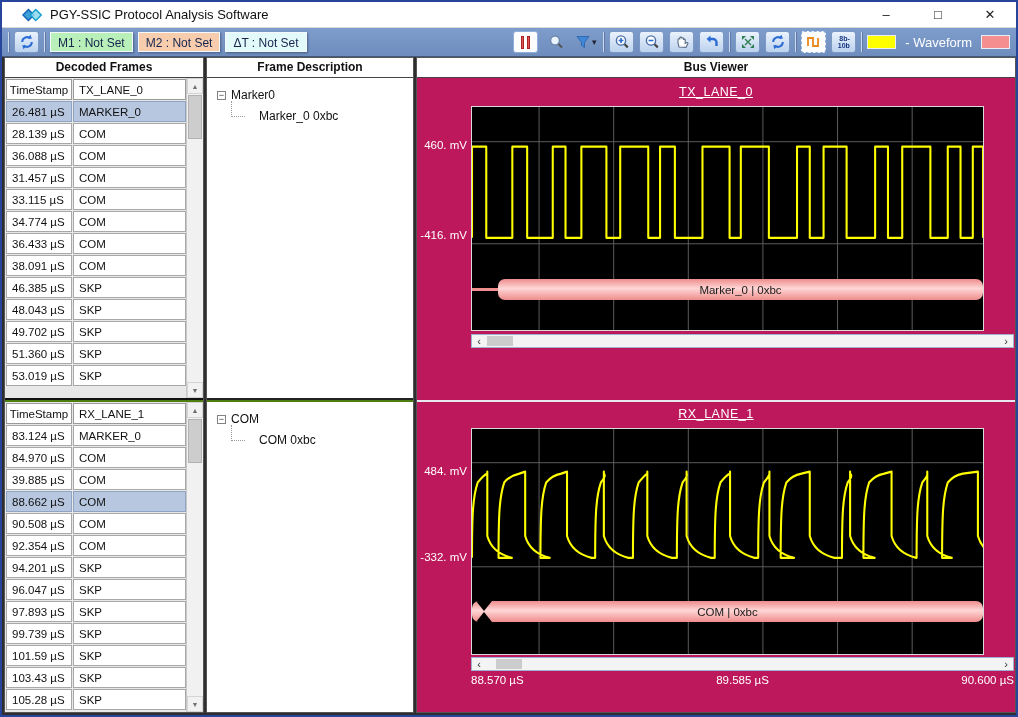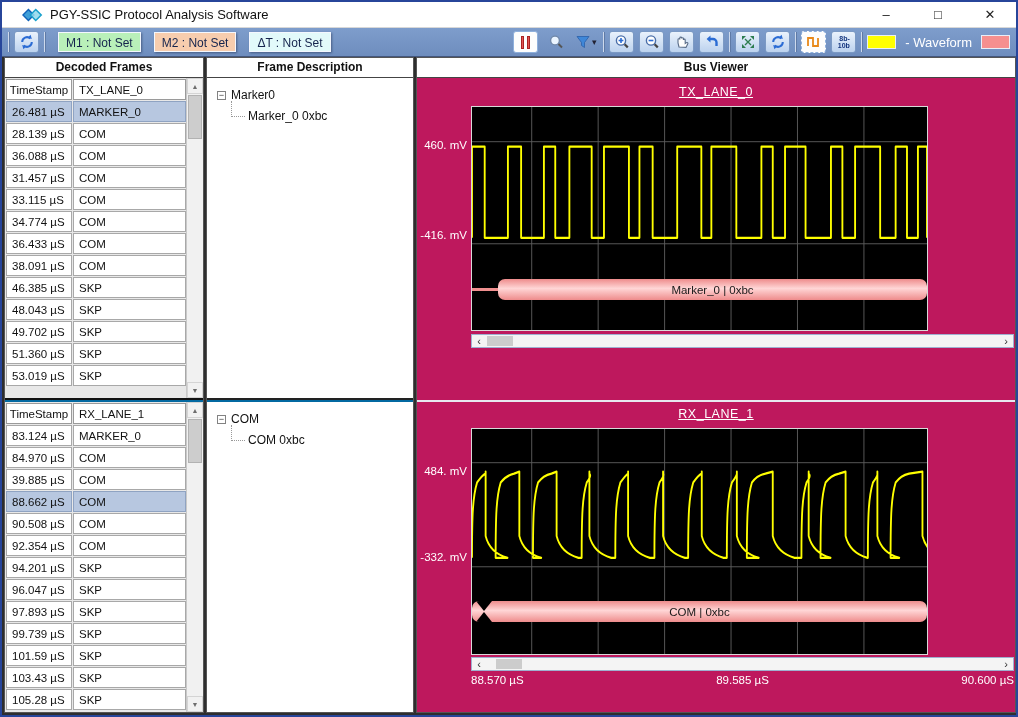--- a/index.html
+++ b/index.html
@@ -32,30 +32,30 @@
     width:25px; height:22px; display:flex; align-items:center; justify-content:center;
     border-radius:3px; flex:0 0 auto;
   }
   .tb-btn.raised { background:linear-gradient(#eaf2fc,#bcd2ee); border:1px solid #7b99c4; }
   .tb-btn.flat { background:transparent; border:1px solid transparent; }
   .tb-btn.white { background:#fdfdfd; border:1px solid #8fb0dc; }
   .tb-btn svg { width:16px; height:16px; }
   .chip {
     height:20px; padding:1px 7px 0 7px; font-size:12px; color:#15244d;
     border:1px solid #f4f8ff; box-shadow:1px 1px 2px rgba(20,30,60,.45);
-    display:flex; align-items:center; flex:0 0 auto;margin-left:8px;
+    display:flex; align-items:center; flex:0 0 auto;
   }
   .pause-bars { display:flex; gap:3px; }
   .pause-bars i { display:block; width:3px; height:13px; background:#e05555; border:1px solid #a22; }
   .swatch { width:29px; height:14px; border:1px solid #e8eef8; flex:0 0 auto; }
   .legend-text { color:#ffffff; font-size:13px; margin:0 4px; flex:0 0 auto; }
   .caret { color:#223; font-size:9px; margin-left:1px; }
   .icon-8b10b { font-size:7px; line-height:7px; font-weight:bold; color:#14357e; text-align:right; }
   
-  .panel { position:absolute; top:55px; bottom:2px; background:#0369a1; border:1px solid #555; }
+  .panel { position:absolute; top:55px; bottom:2px; background:#4d7c0f; border:1px solid #555; }
   .panel-hdr {
     height:20px; background:#fff; border-bottom:1px solid #444;
     font-size:12px; font-weight:bold; color:#111; text-align:center; line-height:19px;
   }
   #panel-left  { left:2px;   width:200px; }
   #panel-mid   { left:204px; width:208px; }
   #panel-bus   { left:414px; width:600px; background:#be185d; }
   
   .tbl { position:absolute; left:0; right:0; overflow:hidden; background:#e8e8e8; }
   .tbl-1 { top:20px; height:322px; border-bottom:2px solid #111; }
@@ -86,28 +86,28 @@
   .tree-area { position:absolute; left:0; right:0; background:#fff; padding:10px 0 0 10px; }
   .tree-top { top:20px; height:322px; border-bottom:2px solid #222; }
   .tree-bot { top:344px; bottom:0; }
   .tree-root { display:flex; align-items:center; gap:5px; font-size:12px; color:#111; }
   .expander {
     width:9px; height:9px; border:1px solid #828282; background:#fff;
     font-size:9px; line-height:7px; text-align:center; color:#333; flex:0 0 auto;
   }
   .tree-child { display:flex; align-items:flex-end; font-size:12px; color:#111; height:22px; }
   .tree-elbow { width:14px; height:16px; margin-left:14px; border-left:1px dotted #999; border-bottom:1px dotted #999; margin-bottom:7px; }
-  .tree-child span.lbl { margin-bottom:1px; margin-left:3px; }
+  .tree-child span.lbl { margin-bottom:1px; margin-left:14px; }
   
   .lane-title {
     position:absolute; left:0; right:0; text-align:center;
     color:#fff; font-size:12.5px; text-decoration:underline; letter-spacing:.5px;
   }
   .plot {
-    position:absolute; left:54px; width:457px; background:#000;
+    position:absolute; left:54px; width:513px; background:#000;
     border:1px solid #d9d9d9;
   }
   .plot svg { position:absolute; left:0; top:0; width:100%; height:100%; }
   .vlabel { position:absolute; left:2px; width:48px; text-align:right; color:#fff; font-size:11.5px; }
   .band {
     position:absolute; height:21px; top:172px; right:0; border-radius:7px;
     background:linear-gradient(180deg,#ee8c8c 0%, #ffd6d6 45%, #ee8c8c 100%);
     display:flex; align-items:center; justify-content:center; overflow:hidden;
   }
   .band .lbl { font-size:11.5px; color:#1a1a1a; z-index:2; }

